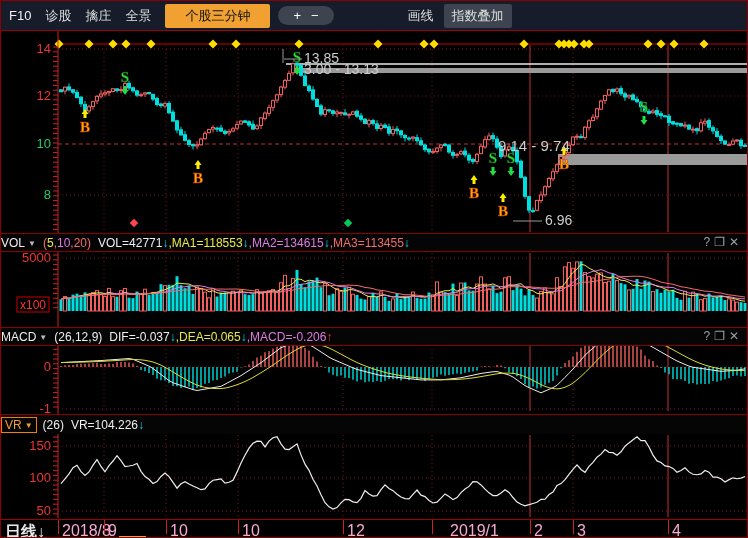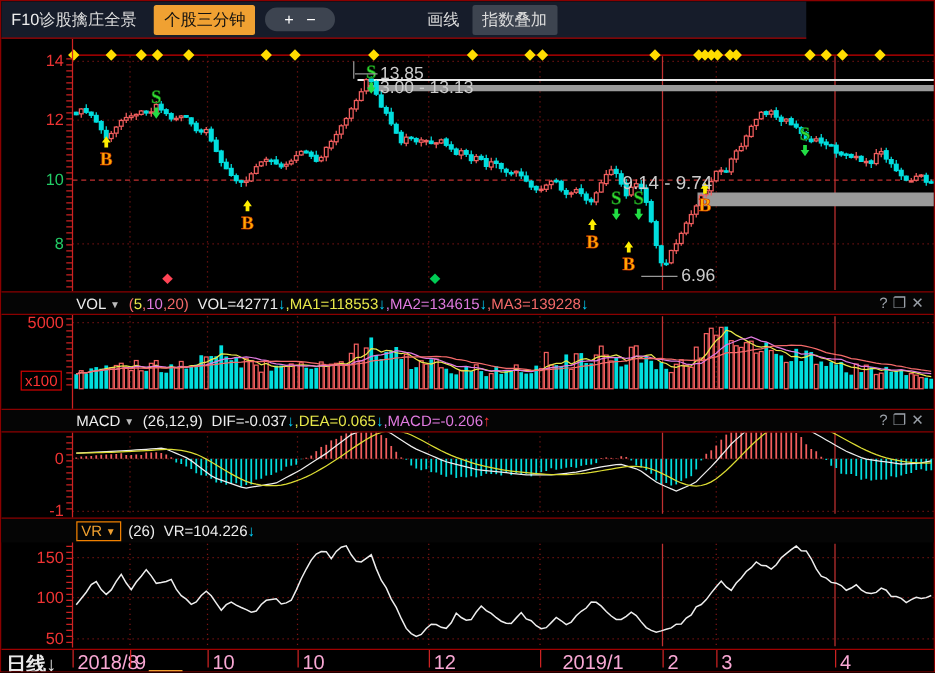--- a/index.html
+++ b/index.html
@@ -1,39 +1,39 @@
 <!DOCTYPE html>
 <html><head>
 <meta charset="utf-8">
 <style>
   html,body{margin:0;padding:0;background:#000;}
   #app{position:relative;width:748px;height:538px;background:#000;overflow:hidden;
        font-family:"Liberation Sans","DejaVu Sans",sans-serif;box-sizing:border-box;
        border:1px solid #8b0000;}
   
-  #toolbar{position:absolute;left:0;top:0;width:644px;height:30px;background:#161c2a;
+  #toolbar{position:absolute;left:0;top:0;width:748px;height:30px;background:#161c2a;
            border-bottom:1px solid #a00000;display:flex;align-items:center;box-sizing:border-box;
            font-size:13px;color:#ddd;white-space:nowrap;}
-  .tb-item{cursor:pointer;}
+  .tb-item{margin-left:14px;cursor:pointer;}
   .tb-f10{margin-left:8px;color:#eee;}
-  .tb-active-tab{background:#f0a132;color:#101010;padding:3px 8px;border-radius:2px;margin-left:14px;}
+  .tb-active-tab{background:#f0a132;color:#101010;padding:3px 20px;border-radius:2px;margin-left:14px;}
   .seg-group{display:flex;margin-left:56px;}
   .seg{background:#3d4450;color:#e8e8e8;padding:3px 8px;cursor:pointer;}
   .seg:first-child{border-radius:10px 0 0 10px;}
   .seg:last-child{border-radius:0 10px 10px 0;}
   .seg.active{background:#f0a132;color:#000;}
   .caret{font-size:8px;margin-left:3px;vertical-align:1px;color:#bbb;}
   .pill{background:#3d4450;border-radius:10px;margin-left:8px;padding:2px 10px;color:#fff;cursor:pointer;}
   .pill span{padding:0 5px;cursor:pointer;}
   .tb-draw{margin-left:74px;}
   .tb-btn{background:#3d4450;border-radius:2px;padding:3px 8px;margin-left:10px;cursor:pointer;}
   
   .phdr{position:absolute;left:0;width:748px;background:#050505;border-top:1px solid #8b0000;
         border-bottom:1px solid #8b0000;box-sizing:border-box;font-size:12px;
-        display:flex;align-items:center;padding-left:60px;color:#ddd;white-space:nowrap;}
+        display:flex;align-items:center;color:#ddd;white-space:nowrap;}
   #vol-header{top:232px;height:19px;}
   #macd-header{top:326px;height:19px;}
   #vr-header{top:413px;height:20px;border-bottom:none;}
   .gap{margin-left:7px;}
   .c-white{color:#eeeeee;} .c-yellow{color:#e8e84a;} .c-magenta{color:#e07ae0;}
   .c-salmon{color:#f56a6a;text-align:right;} .c-cyan{color:#00d5ff;font-weight:bold;} .c-redarrow{color:#ff3333;font-weight:bold;}
   .c-red{color:#f56a6a;}
   .ind-name{color:#eee;cursor:pointer;}
   .vr-box{border:1px solid #f08000;color:#f0a030;padding:0 3px;margin-right:6px;cursor:pointer;}
   .vr-box .caret{color:#f0a030;}
@@ -973,21 +973,21 @@
       <span class="c-magenta">10</span>
       <span class="c-red">,</span>
       <span class="c-salmon">20</span>
       <span class="c-red">)</span>
     <span class="gap c-white">VOL=42771</span>
       <span class="c-cyan">↓</span>
     <span class="c-yellow">,MA1=118553</span>
       <span class="c-cyan">↓</span>
     <span class="c-magenta">,MA2=134615</span>
       <span class="c-cyan">↓</span>
-    <span class="c-salmon">,MA3=139228</span>
+    <span class="c-salmon">,MA3=113455</span>
       <span class="c-cyan">↓</span>
     <span class="win-icons"><span>?</span><span>❐</span><span>✕</span></span>
   </div>
 
   <div class="phdr" id="macd-header">
     <span class="ind-name"><span>MACD</span><span class="caret">▼</span></span>
     <span class="gap c-white">(26,12,9)</span>
     <span class="gap c-white">DIF=-0.037</span>
       <span class="c-cyan">↓</span>
     <span class="c-yellow">,DEA=0.065</span>

